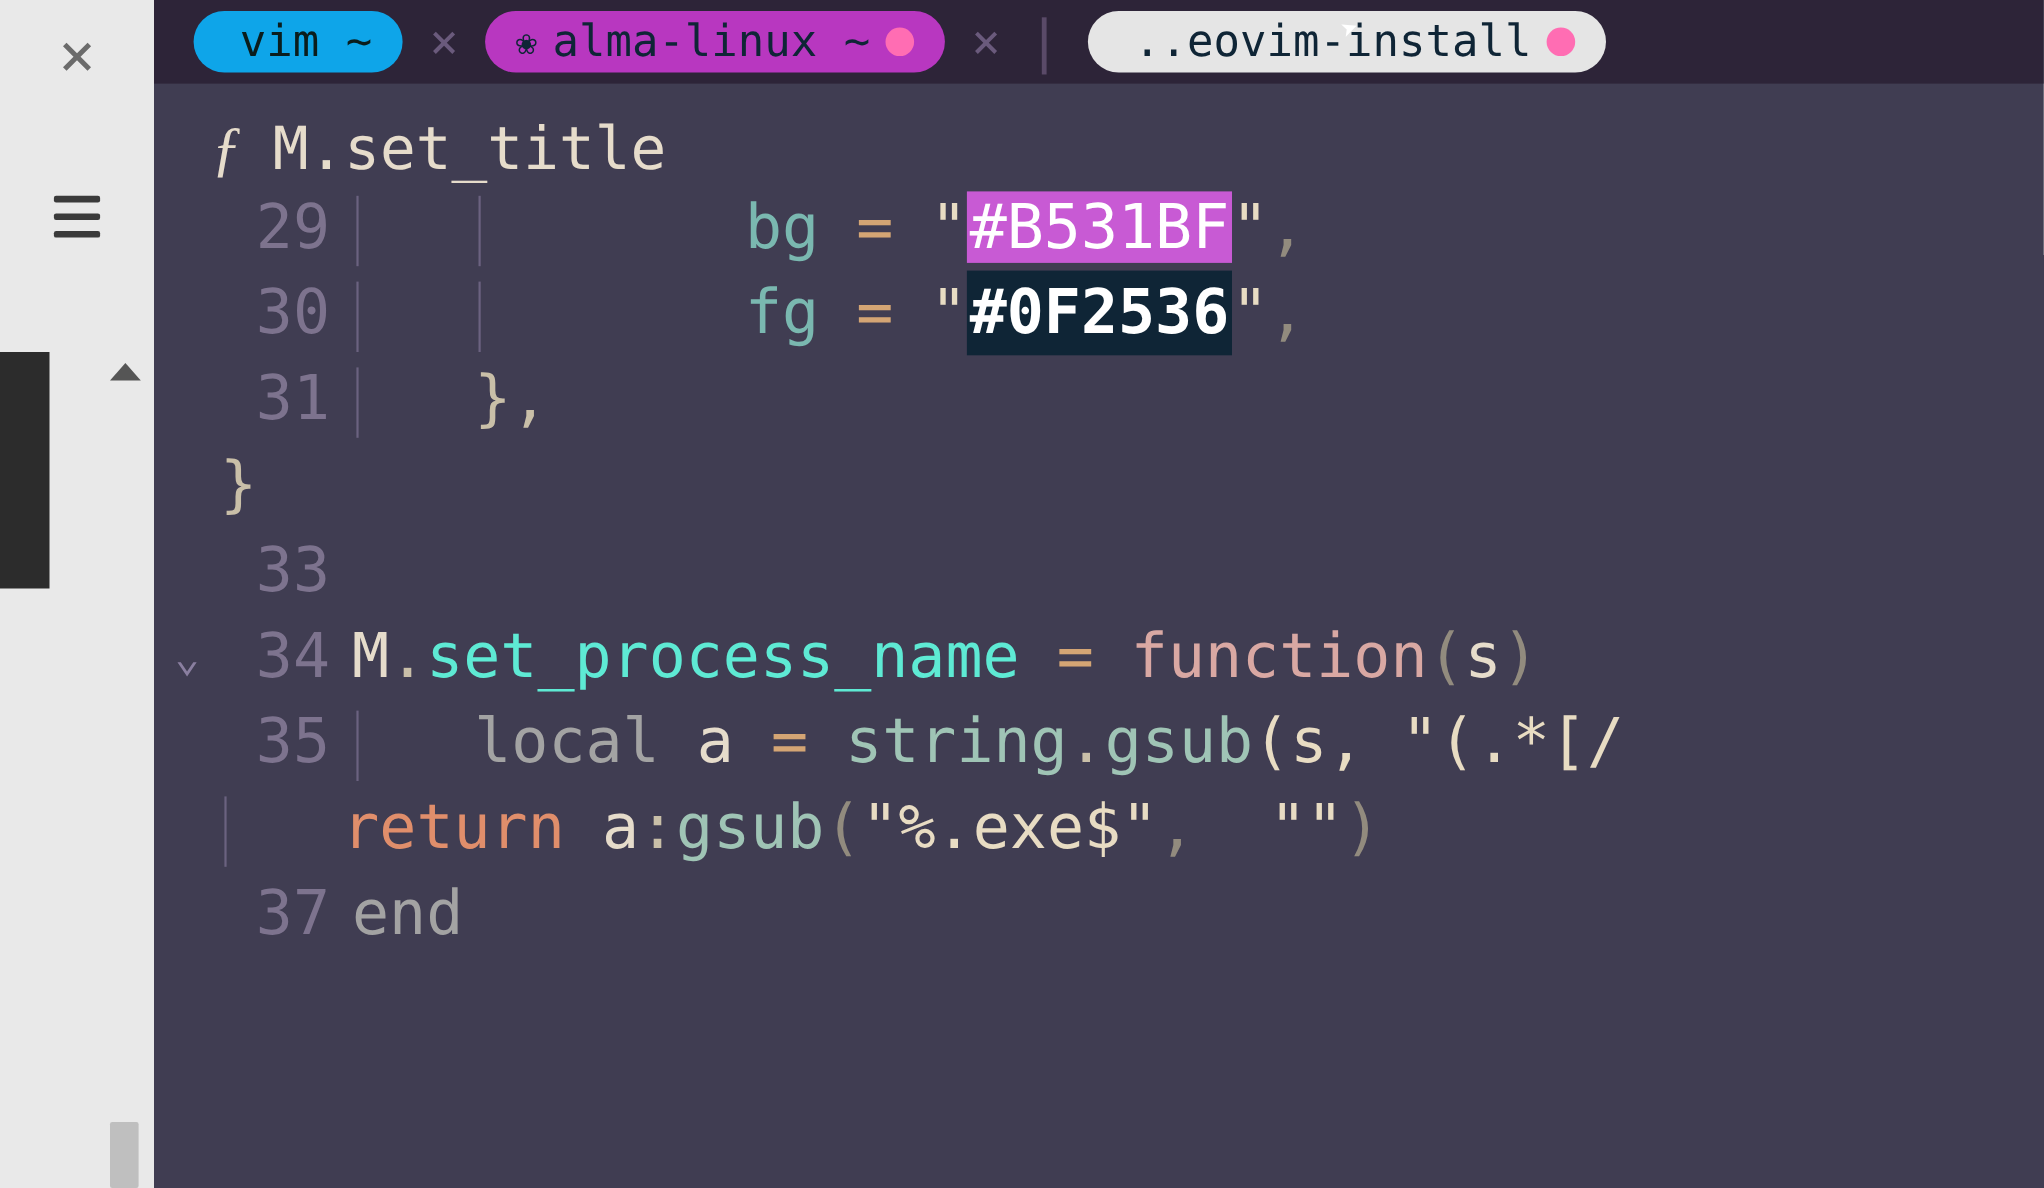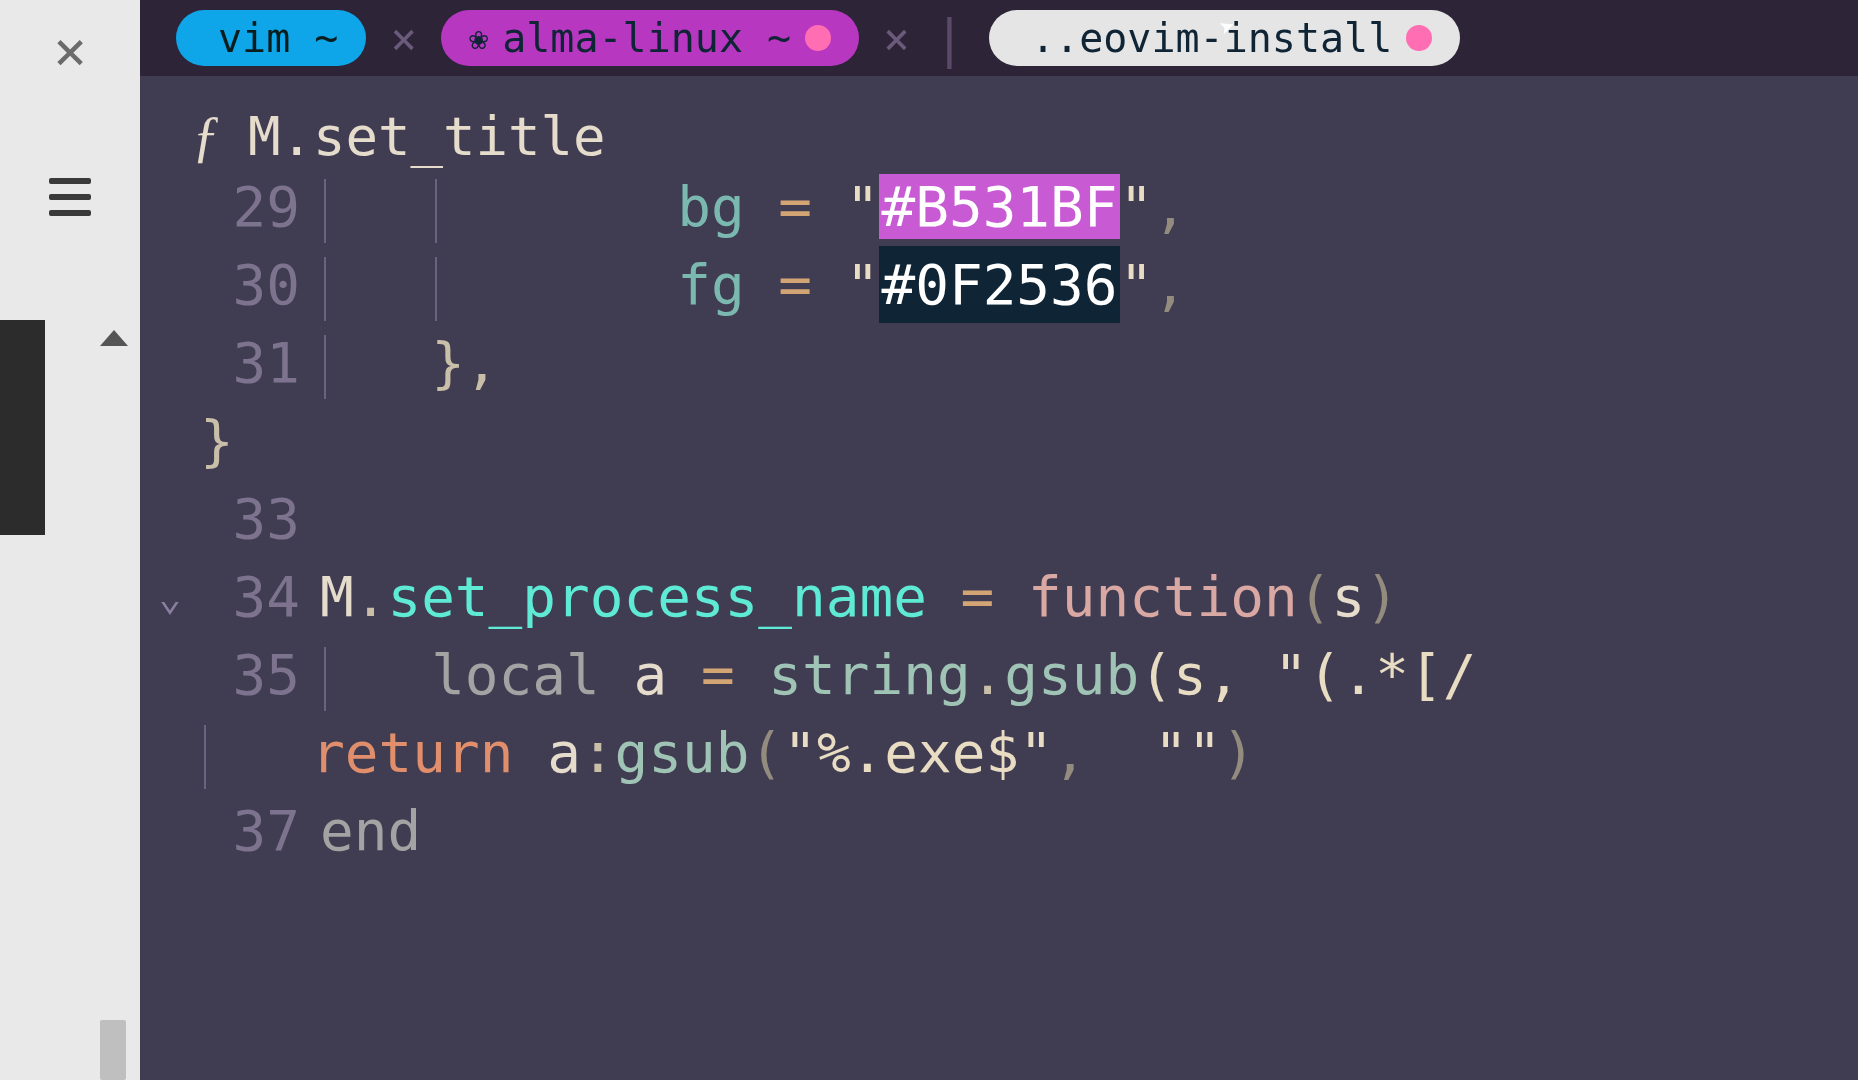--- a/index.html
+++ b/index.html
@@ -166,21 +166,21 @@
     margin: 0 4px;
   }
   .code {
     white-space: pre;
   }
   .c-key-bg { color: #7ab8b0; }
   .c-key-fg { color: #7ab8b0; }
   .c-eq { color: #d4a574; }
   .c-quote { color: #e8dcc3; }
   .c-hex-bg { background: #c85ad4; color: #ffffff; padding: 0 2px; }
-  .c-hex-fg { background: #0f2536; color: #ffffff; padding: 6px 2px; }
+  .c-hex-fg { background: #0f2536; color: #ffffff; padding: 6px 2px; font-weight: bold; }
   .c-comma { color: #928b7e; }
   .c-brace { color: #c9bfa8; }
   .c-ident-M { color: #e6dccb; }
   .c-method { color: #5eead4; }
   .c-func { color: #d9a8a3; }
   .c-paren { color: #928b7e; }
   .c-param { color: #e6dccb; }
   .c-local { color: #a3a3a3; }
   .c-call { color: #9fc4b5; }
   .c-str { color: #e8dcc3; }

